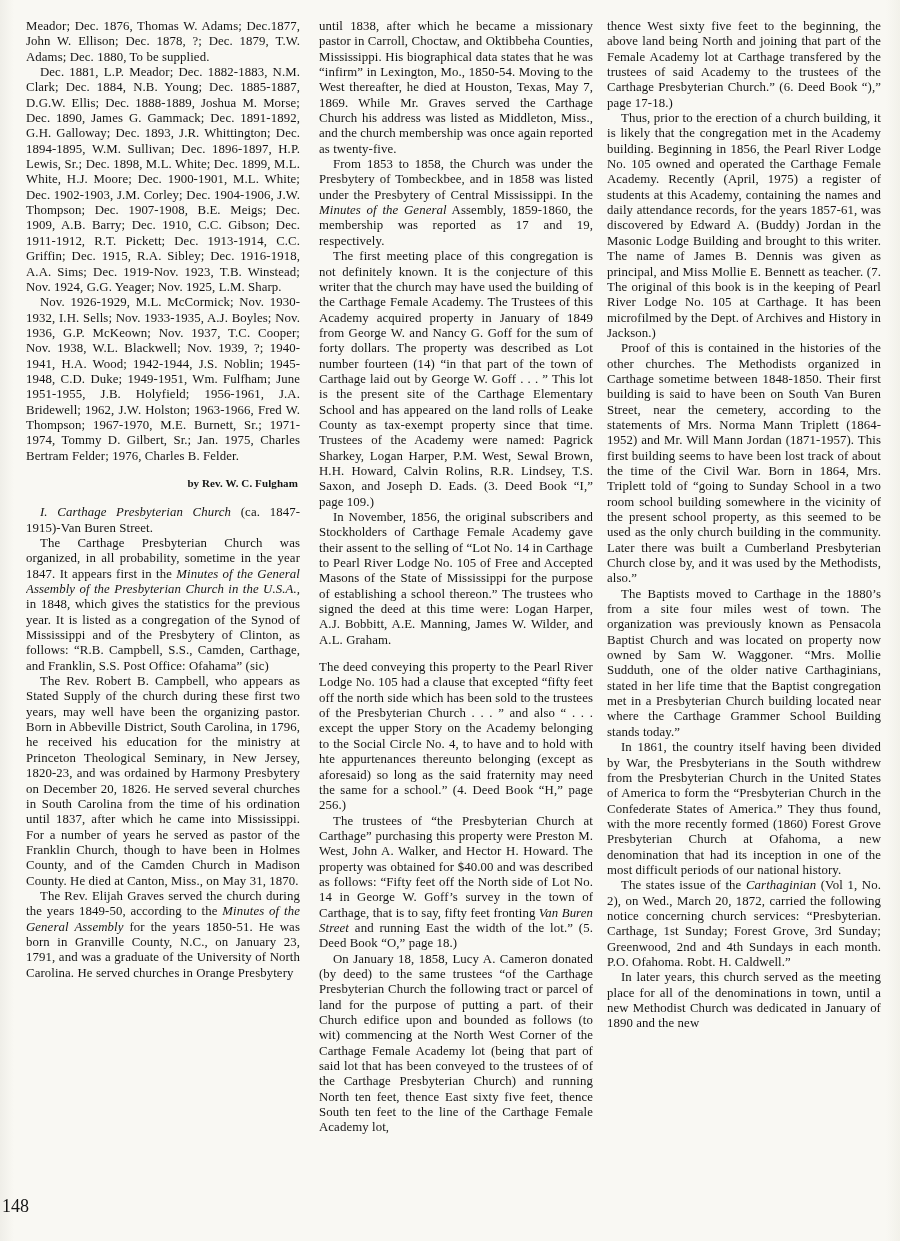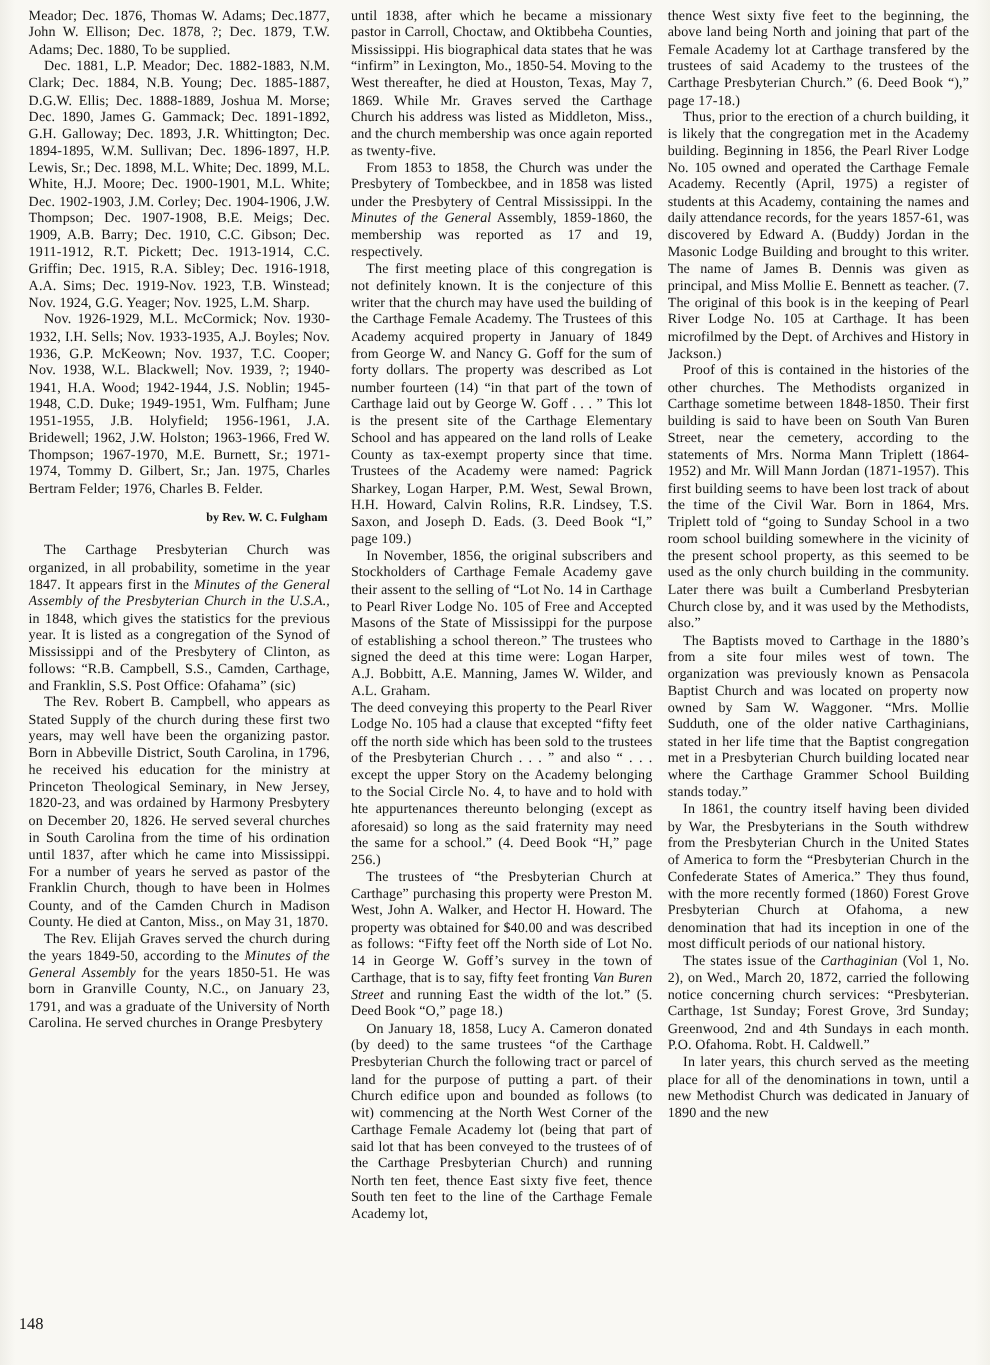--- a/index.html
+++ b/index.html
@@ -18,45 +18,46 @@
     position:absolute;top:7px;width:274px;height:1210px;
     overflow:hidden;
     text-align:justify;
     font-size:12.8px;line-height:15.35px;
     letter-spacing:0.1px;
   }
   #col0{left:26px;}
   #col1{left:319px;}
   #col2{left:607px;}
   .col p{margin:0;text-indent:14px;}
-  .col p.noindent{text-indent:0;}
+  .col p.noindent{text-indent:0;margin-top:12px;}
   .col p.byline{
     text-align:right;font-weight:bold;text-indent:0;
     margin:12px 2px 14px 0;font-size:11px;
   }
   .col p.heading{
     text-align:center;font-weight:bold;text-indent:0;
     font-size:15.2px;line-height:19px;
     margin:4px 0 12px 0;
   }
   .pagenum{
-    position:absolute;left:17px;top:1196px;
-    font-size:15px;color:#141414;
+    position:absolute;left:2px;top:1196px;
+    font-size:18px;color:#141414;
   }
   i{}
 </style>
 </head>
 <body>
 
 <div class="page">
   <div class="col" id="col0">
       <p class=" noindent"><span>Meador; Dec. 1876, Thomas W. Adams; Dec.1877, John W. Ellison; Dec. 1878, ?; Dec. 1879, T.W. Adams; Dec. 1880, To be supplied.</span></p>
       <p class=""><span>Dec. 1881, L.P. Meador; Dec. 1882-1883, N.M. Clark; Dec. 1884, N.B. Young; Dec. 1885-1887, D.G.W. Ellis; Dec. 1888-1889, Joshua M. Morse; Dec. 1890, James G. Gammack; Dec. 1891-1892, G.H. Galloway; Dec. 1893, J.R. Whittington; Dec. 1894-1895, W.M. Sullivan; Dec. 1896-1897, H.P. Lewis, Sr.; Dec. 1898, M.L. White; Dec. 1899, M.L. White, H.J. Moore; Dec. 1900-1901, M.L. White; Dec. 1902-1903, J.M. Corley; Dec. 1904-1906, J.W. Thompson; Dec. 1907-1908, B.E. Meigs; Dec. 1909, A.B. Barry; Dec. 1910, C.C. Gibson; Dec. 1911-1912, R.T. Pickett; Dec. 1913-1914, C.C. Griffin; Dec. 1915, R.A. Sibley; Dec. 1916-1918, A.A. Sims; Dec. 1919-Nov. 1923, T.B. Winstead; Nov. 1924, G.G. Yeager; Nov. 1925, L.M. Sharp.</span></p>
       <p class=""><span>Nov. 1926-1929, M.L. McCormick; Nov. 1930-1932, I.H. Sells; Nov. 1933-1935, A.J. Boyles; Nov. 1936, G.P. McKeown; Nov. 1937, T.C. Cooper; Nov. 1938, W.L. Blackwell; Nov. 1939, ?; 1940-1941, H.A. Wood; 1942-1944, J.S. Noblin; 1945-1948, C.D. Duke; 1949-1951, Wm. Fulfham; June 1951-1955, J.B. Holyfield; 1956-1961, J.A. Bridewell; 1962, J.W. Holston; 1963-1966, Fred W. Thompson; 1967-1970, M.E. Burnett, Sr.; 1971-1974, Tommy D. Gilbert, Sr.; Jan. 1975, Charles Bertram Felder; 1976, Charles B. Felder.</span></p>
       <p class="byline"><span>by Rev. W. C. Fulgham</span></p>
+      <p class=""><i>I. Carthage Presbyterian Church</i><span> (ca. 1847-1915)-Van Buren Street.</span></p>
       <p class=""><span>The Carthage Presbyterian Church was organized, in all probability, sometime in the year 1847. It appears first in the </span><i>Minutes of the General Assembly of the Presbyterian Church in the U.S.A.,</i><span> in 1848, which gives the statistics for the previous year. It is listed as a congregation of the Synod of Mississippi and of the Presbytery of Clinton, as follows: “R.B. Campbell, S.S., Camden, Carthage, and Franklin, S.S. Post Office: Ofahama” (sic)</span></p>
       <p class=""><span>The Rev. Robert B. Campbell, who appears as Stated Supply of the church during these first two years, may well have been the organizing pastor. Born in Abbeville District, South Carolina, in 1796, he received his education for the ministry at Princeton Theological Seminary, in New Jersey, 1820-23, and was ordained by Harmony Presbytery on December 20, 1826. He served several churches in South Carolina from the time of his ordination until 1837, after which he came into Mississippi. For a number of years he served as pastor of the Franklin Church, though to have been in Holmes County, and of the Camden Church in Madison County. He died at Canton, Miss., on May 31, 1870.</span></p>
       <p class=""><span>The Rev. Elijah Graves served the church during the years 1849-50, according to the </span><i>Minutes of the General Assembly</i><span> for the years 1850-51. He was born in Granville County, N.C., on January 23, 1791, and was a graduate of the University of North Carolina. He served churches in Orange Presbytery</span></p>
     </div>
   <div class="col" id="col1">
       <p class=" noindent"><span>until 1838, after which he became a missionary pastor in Carroll, Choctaw, and Oktibbeha Counties, Mississippi. His biographical data states that he was “infirm” in Lexington, Mo., 1850-54. Moving to the West thereafter, he died at Houston, Texas, May 7, 1869. While Mr. Graves served the Carthage Church his address was listed as Middleton, Miss., and the church membership was once again reported as twenty-five.</span></p>
       <p class=""><span>From 1853 to 1858, the Church was under the Presbytery of Tombeckbee, and in 1858 was listed under the Presbytery of Central Mississippi. In the </span><i>Minutes of the General</i><span> Assembly, 1859-1860, the membership was reported as 17 and 19, respectively.</span></p>
       <p class=""><span>The first meeting place of this congregation is not definitely known. It is the conjecture of this writer that the church may have used the building of the Carthage Female Academy. The Trustees of this Academy acquired property in January of 1849 from George W. and Nancy G. Goff for the sum of forty dollars. The property was described as Lot number fourteen (14) “in that part of the town of Carthage laid out by George W. Goff . . . ” This lot is the present site of the Carthage Elementary School and has appeared on the land rolls of Leake County as tax-exempt property since that time. Trustees of the Academy were named: Pagrick Sharkey, Logan Harper, P.M. West, Sewal Brown, H.H. Howard, Calvin Rolins, R.R. Lindsey, T.S. Saxon, and Joseph D. Eads. (3. Deed Book “I,” page 109.)</span></p>
       <p class=""><span>In November, 1856, the original subscribers and Stockholders of Carthage Female Academy gave their assent to the selling of “Lot No. 14 in Carthage to Pearl River Lodge No. 105 of Free and Accepted Masons of the State of Mississippi for the purpose of establishing a school thereon.” The trustees who signed the deed at this time were: Logan Harper, A.J. Bobbitt, A.E. Manning, James W. Wilder, and A.L. Graham.</span></p>
       <p class=" noindent"><span>The deed conveying this property to the Pearl River Lodge No. 105 had a clause that excepted “fifty feet off the north side which has been sold to the trustees of the Presbyterian Church . . . ” and also “ . . . except the upper Story on the Academy belonging to the Social Circle No. 4, to have and to hold with hte appurtenances thereunto belonging (except as aforesaid) so long as the said fraternity may need the same for a school.” (4. Deed Book “H,” page 256.)</span></p>

